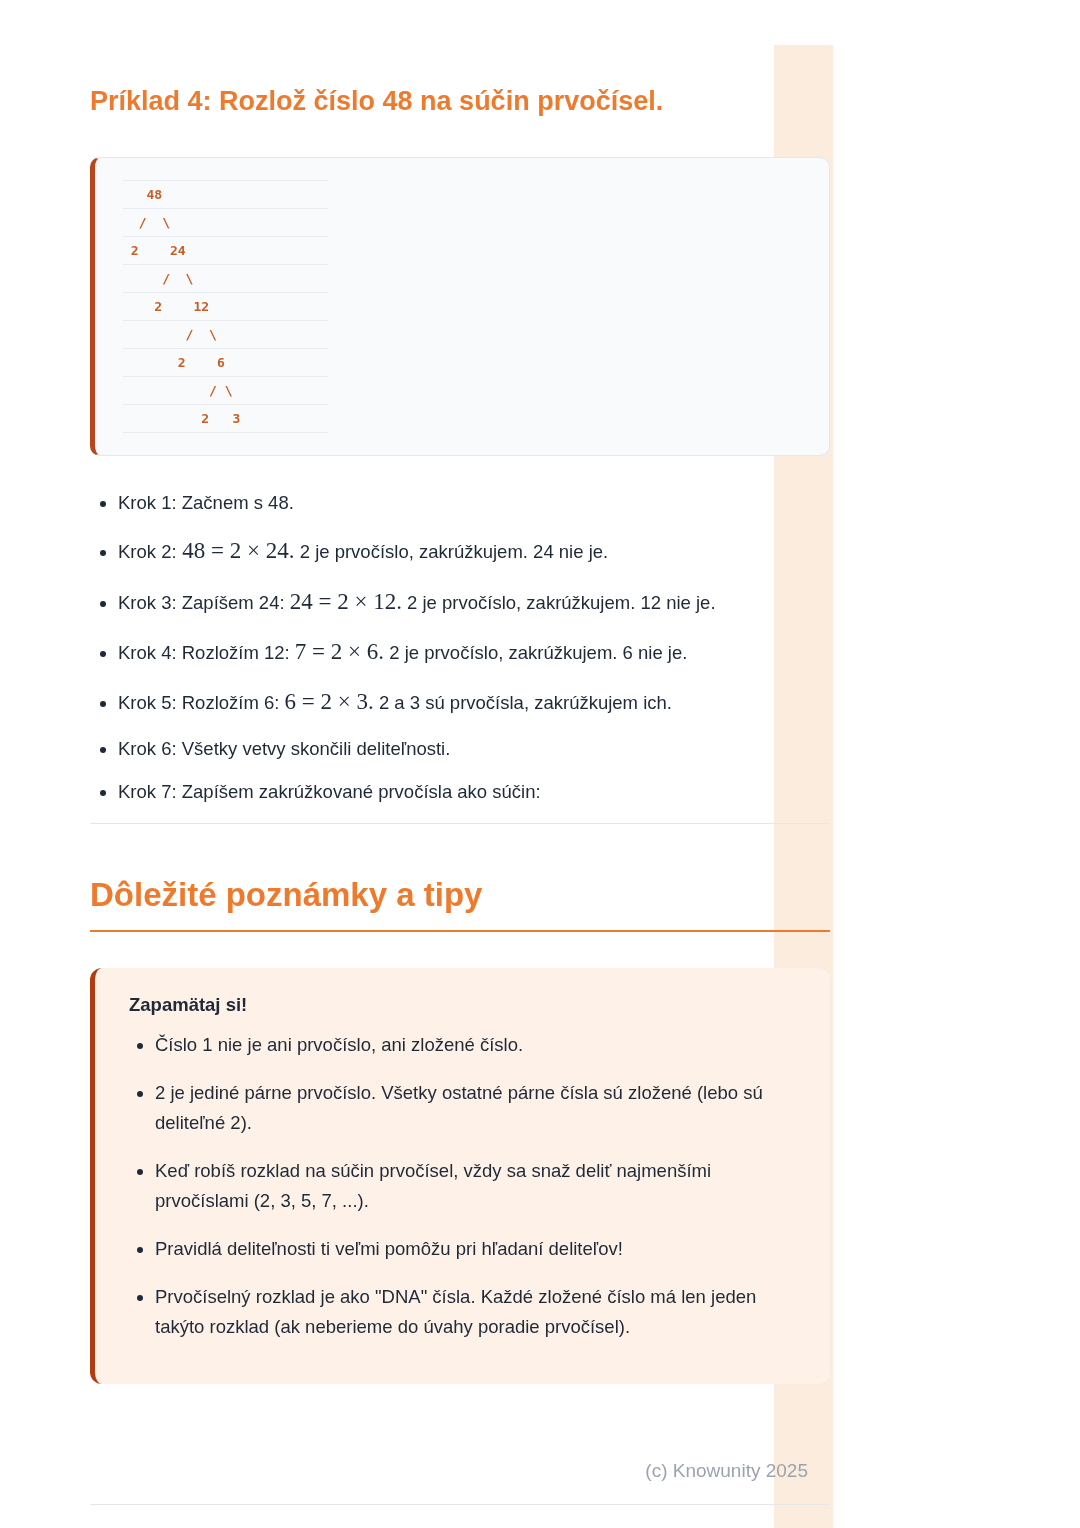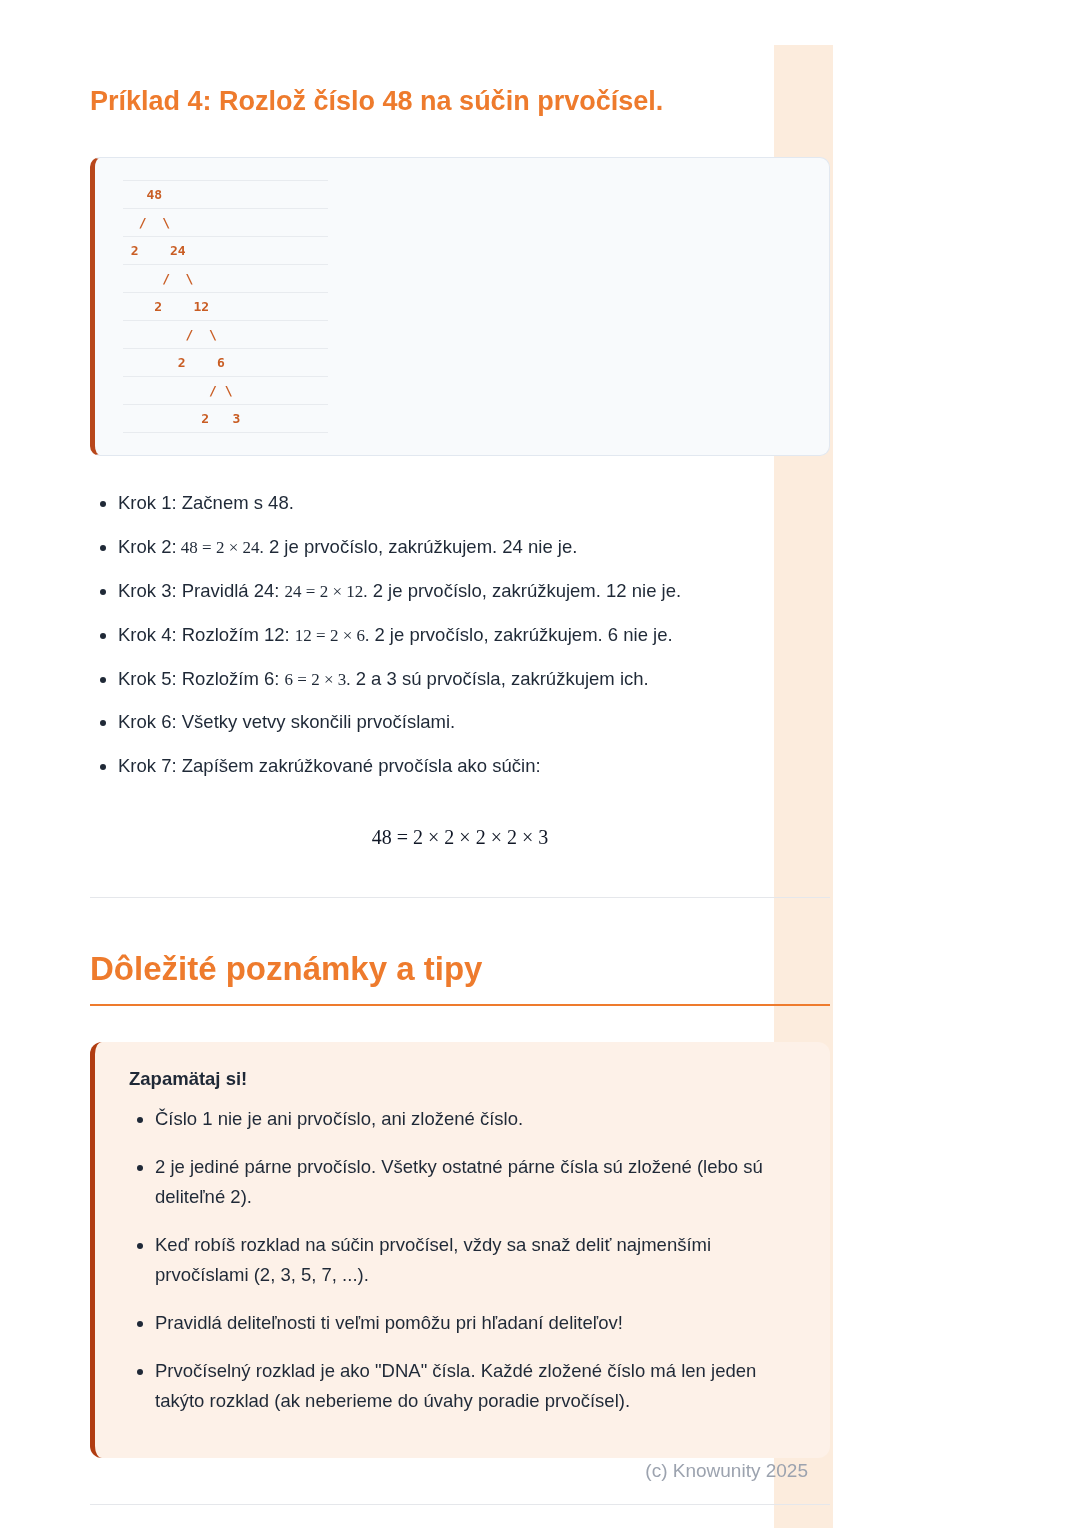--- a/index.html
+++ b/index.html
@@ -60,21 +60,21 @@
     border-top:1px solid #e8ebef;
   }
   .tree-line{border-bottom:1px solid #e8ebef;}
   ul.steps{
     margin:0;padding:0 0 0 28px;
     font-size:18.5px;
     list-style:disc;
   }
   ul.steps li{margin:0 0 17px 0;line-height:1.45;}
   ul.steps strong{font-weight:400;}
-  .math{font-family:"Liberation Serif",serif;font-size:17px;}
+  .math{font-family:"Liberation Serif",serif;font-size:23px;}
   .formula{
     margin:46px 0 48px 0;
     text-align:center;
     font-family:"Liberation Serif",serif;
     font-size:20px;
     color:#111827;
   }
   .divider{
     height:1px;background:#e5e7eb;border:none;margin:0;
   }
@@ -128,28 +128,27 @@
 
     <h2 class="example-title">Príklad 4: Rozlož číslo 48 na súčin prvočísel.</h2>
 
     <div class="code-box">
       <div class="tree" id="tree-lines"><div class="tree-line">   48</div><div class="tree-line">  /  \</div><div class="tree-line"> 2    24</div><div class="tree-line">     /  \</div><div class="tree-line">    2    12</div><div class="tree-line">        /  \</div><div class="tree-line">       2    6</div><div class="tree-line">           / \</div><div class="tree-line">          2   3</div></div>
     </div>
 
     <ul class="steps" id="steps-list">
         <li><strong>Krok 1:</strong><span> Začnem s 48.</span></li>
         <li><strong>Krok 2:</strong><span class="math"> 48 = 2 × 24.</span><span> 2 je prvočíslo, zakrúžkujem. 24 nie je.</span></li>
-        <li><strong>Krok 3:</strong><span> Pravidlá 24: </span><span class="math">24 = 2 × 12.</span><span> 2 je prvočíslo, zakrúžkujem. 12 nie je.</span></li>
-        <li><strong>Krok 4:</strong><span> Rozložím 12: </span><span class="math">12 = 2 × 6.</span><span> 2 je prvočíslo, zakrúžkujem. 6 nie je.</span></li>
+        <li><strong>Krok 3:</strong><span> Zapíšem 24: </span><span class="math">24 = 2 × 12.</span><span> 2 je prvočíslo, zakrúžkujem. 12 nie je.</span></li>
+        <li><strong>Krok 4:</strong><span> Rozložím 12: </span><span class="math">7 = 2 × 6.</span><span> 2 je prvočíslo, zakrúžkujem. 6 nie je.</span></li>
         <li><strong>Krok 5:</strong><span> Rozložím 6: </span><span class="math">6 = 2 × 3.</span><span> 2 a 3 sú prvočísla, zakrúžkujem ich.</span></li>
-        <li><strong>Krok 6:</strong><span> Všetky vetvy skončili prvočíslami.</span></li>
+        <li><strong>Krok 6:</strong><span> Všetky vetvy skončili deliteľnosti.</span></li>
         <li><strong>Krok 7:</strong><span> Zapíšem zakrúžkované prvočísla ako súčin:</span></li>
       </ul>
 
-    <div class="formula">48 = 2 × 2 × 2 × 2 × 3</div>
 
     <hr class="divider">
 
     <h1 class="notes-title">Dôležité poznámky a tipy</h1>
     <div class="title-rule"></div>
 
     <div class="callout">
       <p class="callout-title">Zapamätaj si!</p>
       <ul class="notes" id="callout-list">
           <li>Číslo 1 nie je ani prvočíslo, ani zložené číslo.</li>

